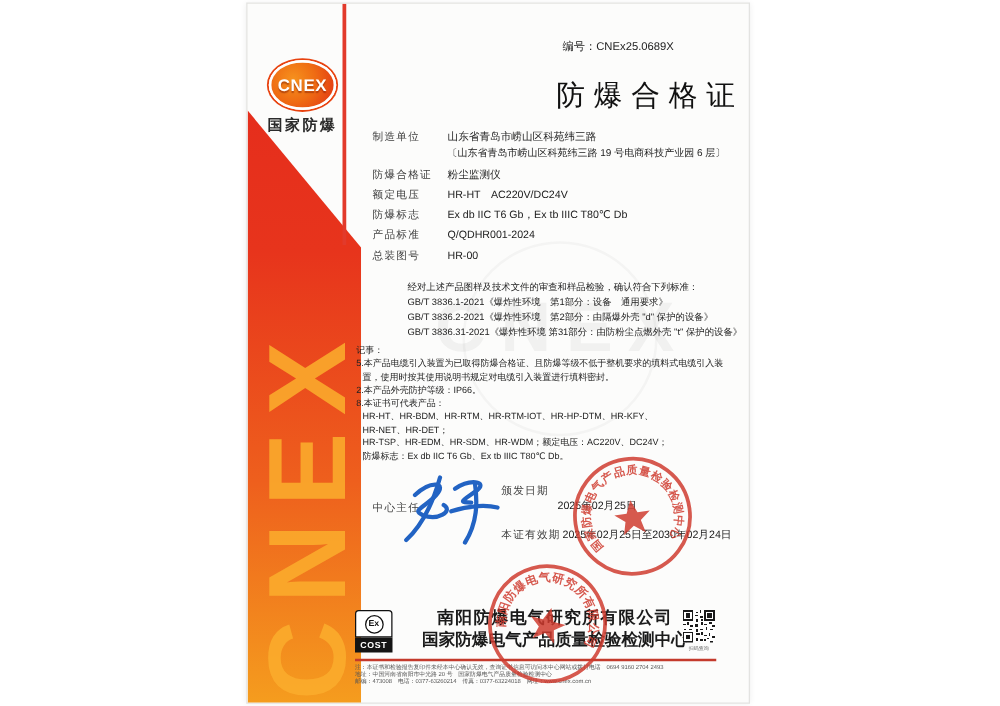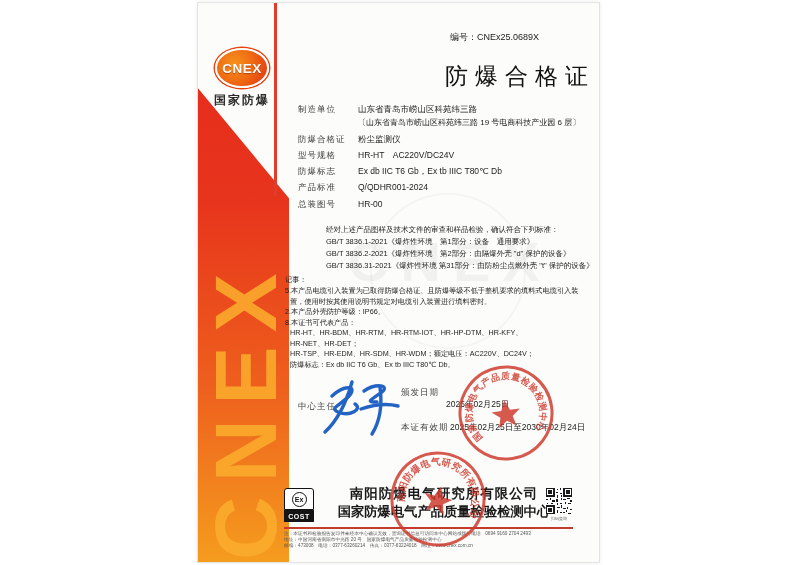--- a/index.html
+++ b/index.html
@@ -89,21 +89,21 @@
     <div class="title">防爆合格证</div>
 
     <div class="row" style="top:101px">
       <span class="lbl">制造单位</span><span class="val">山东省青岛市崂山区科苑纬三路</span>
     </div>
     <div class="addr" style="top:114px">〔山东省青岛市崂山区科苑纬三路 19 号电商科技产业园 6 层〕</div>
     <div class="row" style="top:131px">
       <span class="lbl">防爆合格证</span><span class="val">粉尘监测仪</span>
     </div>
     <div class="row" style="top:147px">
-      <span class="lbl">型号规格</span><span class="val">HR-HT　AC220V/DC24V</span>
+      <span class="lbl">额定电压</span><span class="val">HR-HT　AC220V/DC24V</span>
     </div>
     <div class="row" style="top:163px">
       <span class="lbl">防爆标志</span><span class="val">Ex db IIC T6 Gb，Ex tb IIIC T80℃ Db</span>
     </div>
     <div class="row" style="top:179px">
       <span class="lbl">产品标准</span><span class="val">Q/QDHR001-2024</span>
     </div>
     <div class="row" style="top:196px">
       <span class="lbl">总装图号</span><span class="val">HR-00</span>
     </div>

